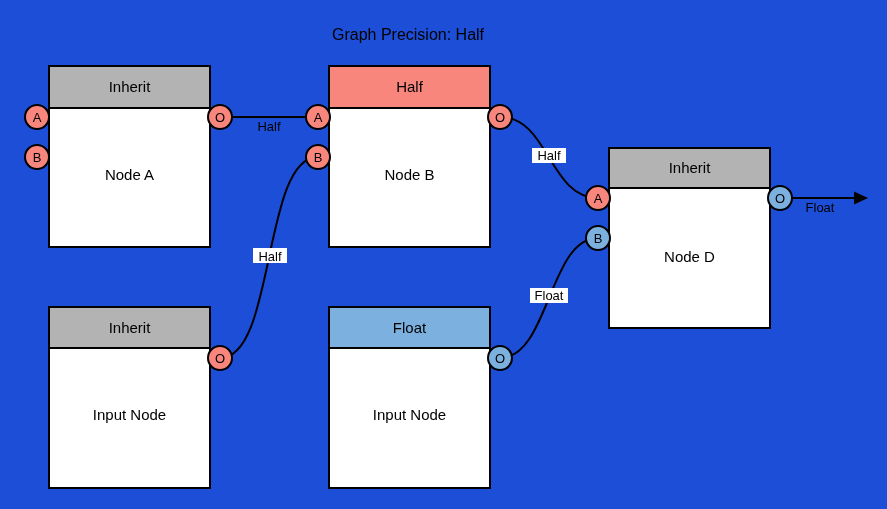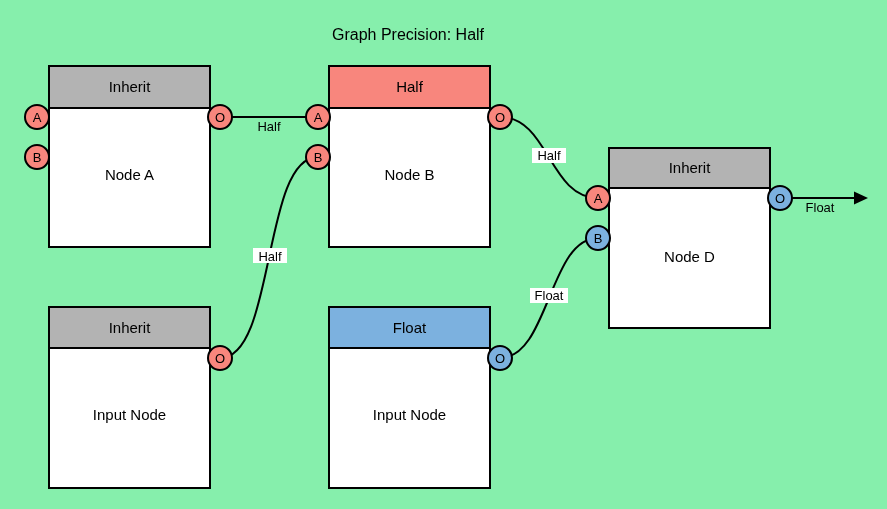--- a/index.html
+++ b/index.html
@@ -1,16 +1,16 @@
 <!DOCTYPE html>
 <html><head>
 <meta charset="utf-8">
 <style>
   html, body { margin: 0; padding: 0; background: #ffffff; }
-  .stage { position: relative; width: 887px; height: 509px; background: #86efac; overflow: hidden; }
+  .stage { position: relative; width: 887px; height: 509px; background: #1d4ed8; overflow: hidden; }
   svg { display: block; }
   text {
     font-family: "Liberation Sans", "DejaVu Sans", sans-serif;
     fill: #000000;
   }
   .title-text { font-size: 16px; }
   .header-text { font-size: 15px; }
   .label-text { font-size: 15px; }
   .edge-text { font-size: 13px; }
   .port-text { font-size: 13px; }

